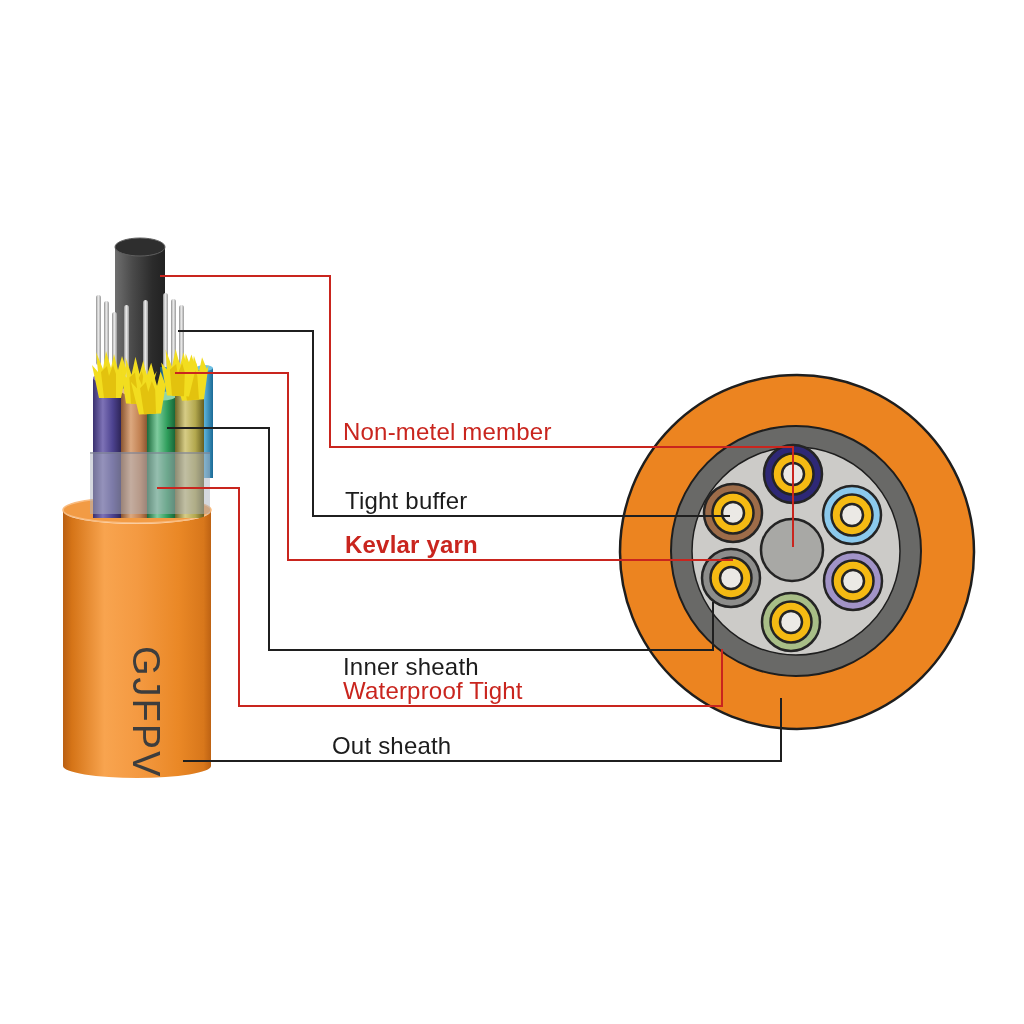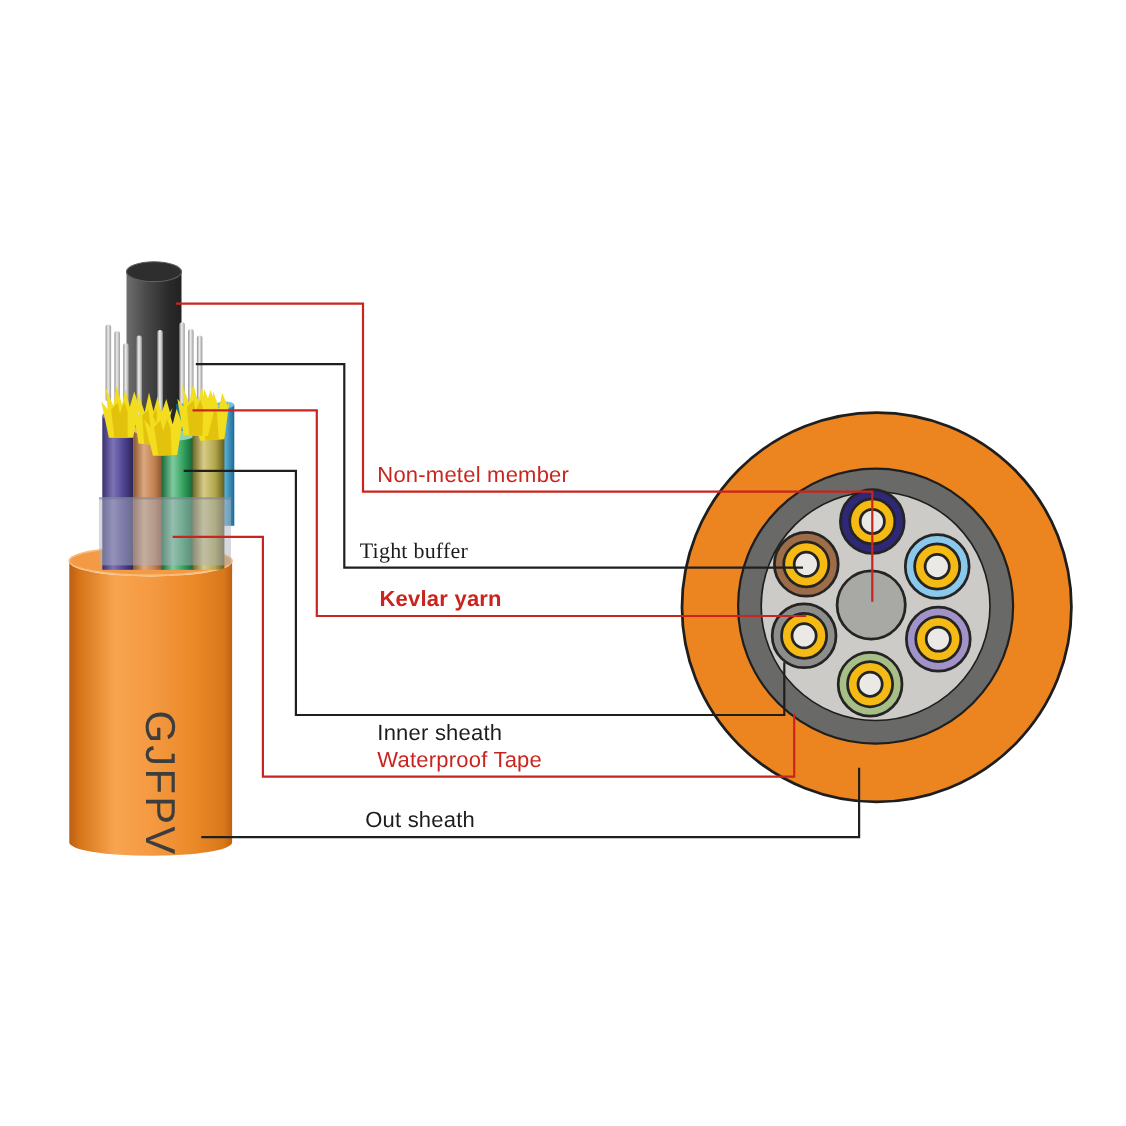--- a/index.html
+++ b/index.html
@@ -2,26 +2,26 @@
 <html><head>
 <meta charset="utf-8">
 <style>
   html,body{margin:0;padding:0;background:#ffffff;}
   #canvas{
     position:relative;width:1024px;height:1024px;background:#ffffff;
     font-family:"Liberation Sans", sans-serif;overflow:hidden;
   }
   #art{position:absolute;left:0;top:0;}
   .lbl{
-    position:absolute;font-size:20px;line-height:26px;white-space:nowrap;
+    position:absolute;font-size:24px;line-height:26px;white-space:nowrap;
     letter-spacing:0.2px;
     text-align:right;
   }
   .lbl-0{left:343px;top:419px;}
-  .lbl-1{left:327px;top:488px;font-family:Liberation Serif, serif;}
+  .lbl-1{left:345px;top:488px;}
   .lbl-2{left:345px;top:532px;font-weight:bold;}
   .lbl-3{left:343px;top:622px;margin-top:32px;}
   .lbl-4{left:343px;top:678px;}
   .lbl-5{left:332px;top:733px;}
 </style>
 </head>
 <body>
 
 <div id="canvas">
 
@@ -182,15 +182,15 @@
       <path stroke="#1f1f1f" d="M167,428 L269,428 L269,650 L713,650 L713,602"></path>
       <path stroke="#c9251e" d="M157,488 L239,488 L239,706 L722,706 L722,649"></path>
       <path stroke="#1f1f1f" d="M183,761 L781,761 L781,698"></path>
     </g>
   </svg>
 
   <div class="lbl lbl-0" style="color: rgb(201, 37, 30);">Non-metel member</div>
   <div class="lbl lbl-1" style="color: rgb(28, 28, 28);">Tight buffer</div>
   <div class="lbl lbl-2" style="color: rgb(201, 37, 30);">Kevlar yarn</div>
   <div class="lbl lbl-3" style="color: rgb(28, 28, 28);">Inner sheath</div>
-  <div class="lbl lbl-4" style="color: rgb(201, 37, 30);">Waterproof Tape</div>
+  <div class="lbl lbl-4" style="color: rgb(201, 37, 30);">Waterproof Tight</div>
   <div class="lbl lbl-5" style="color: rgb(28, 28, 28);">Out sheath</div>
 </div>
 
 </body></html>

